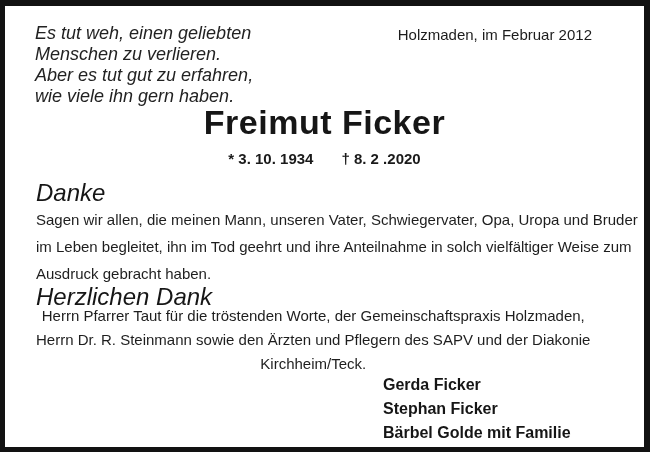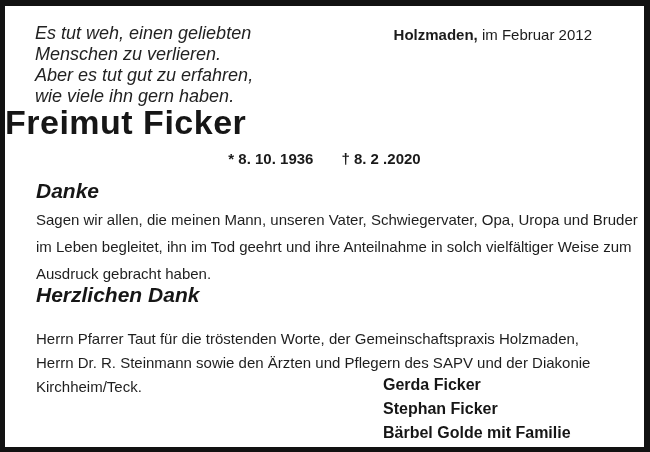--- a/index.html
+++ b/index.html
@@ -25,61 +25,61 @@
     line-height: 21px;
     color: #222;
   }
   .dateline {
     position: absolute;
     top: 20px;
     right: 52px;
     font-size: 15px;
     white-space: nowrap;
   }
-  .dateline .place { font-weight: bold; }
+  .dateline .place { font-weight: normal; }
   .name {
     position: absolute;
     top: 97px;
     left: 0;
     width: 100%;
-    text-align: left;
+    text-align: center;
     font-size: 34px;
     font-weight: bold;
     letter-spacing: 0.5px;
     color: #161616;
   }
   .dates {
     position: absolute;
     top: 144px;
     left: 0;
     width: 100%;
     text-align: center;
     font-weight: bold;
     font-size: 15px;
     color: #1a1a1a;
   }
   .dates .death { margin-left: 28px; }
   .section-heading {
     position: absolute;
     left: 31px;
-    font-size: 21px;
-    font-weight: bold;
+    font-size: 24px;
+    font-weight: normal;
     font-style: italic;
     color: #161616;
   }
   .section-body {
     position: absolute;
     left: 31px;
     font-size: 15px;
     color: #1e1e1e;
   }
   .heading-1 { top: 173px; }
   .body-1 { top: 200px; line-height: 27px; }
   .heading-2 { top: 277px; }
-  .body-2 { top: 321px; line-height: 24px; }
+  .body-2 { top: 298px; line-height: 24px; text-align: center; }
   .signatures {
     position: absolute;
     left: 378px;
     top: 367px;
     font-weight: bold;
     font-size: 16px;
     line-height: 24px;
     color: #161616;
   }
 </style>
@@ -92,21 +92,21 @@
     <div>Es tut weh, einen geliebten</div>
     <div>Menschen zu verlieren.</div>
     <div>Aber es tut gut zu erfahren,</div>
     <div>wie viele ihn gern haben.</div>
   </div>
 
   <div class="dateline"><span class="place">Holzmaden,</span><span> im Februar 2012</span></div>
 
   <div class="name">Freimut Ficker</div>
 
-  <div class="dates"><span class="birth">* 8. 10. 1936</span><span class="death">† 8. 2 .2020</span></div>
+  <div class="dates"><span class="birth">* 3. 10. 1934</span><span class="death">† 8. 2 .2020</span></div>
 
   <div class="section-heading heading-1">Danke</div>
   <div class="section-body body-1">
     <div>Sagen wir allen, die meinen Mann, unseren Vater, Schwiegervater, Opa, Uropa und Bruder</div>
     <div>im Leben begleitet, ihn im Tod geehrt und ihre Anteilnahme in solch vielfältiger Weise zum</div>
     <div>Ausdruck gebracht haben.</div>
   </div>
 
   <div class="section-heading heading-2">Herzlichen Dank</div>
   <div class="section-body body-2">

